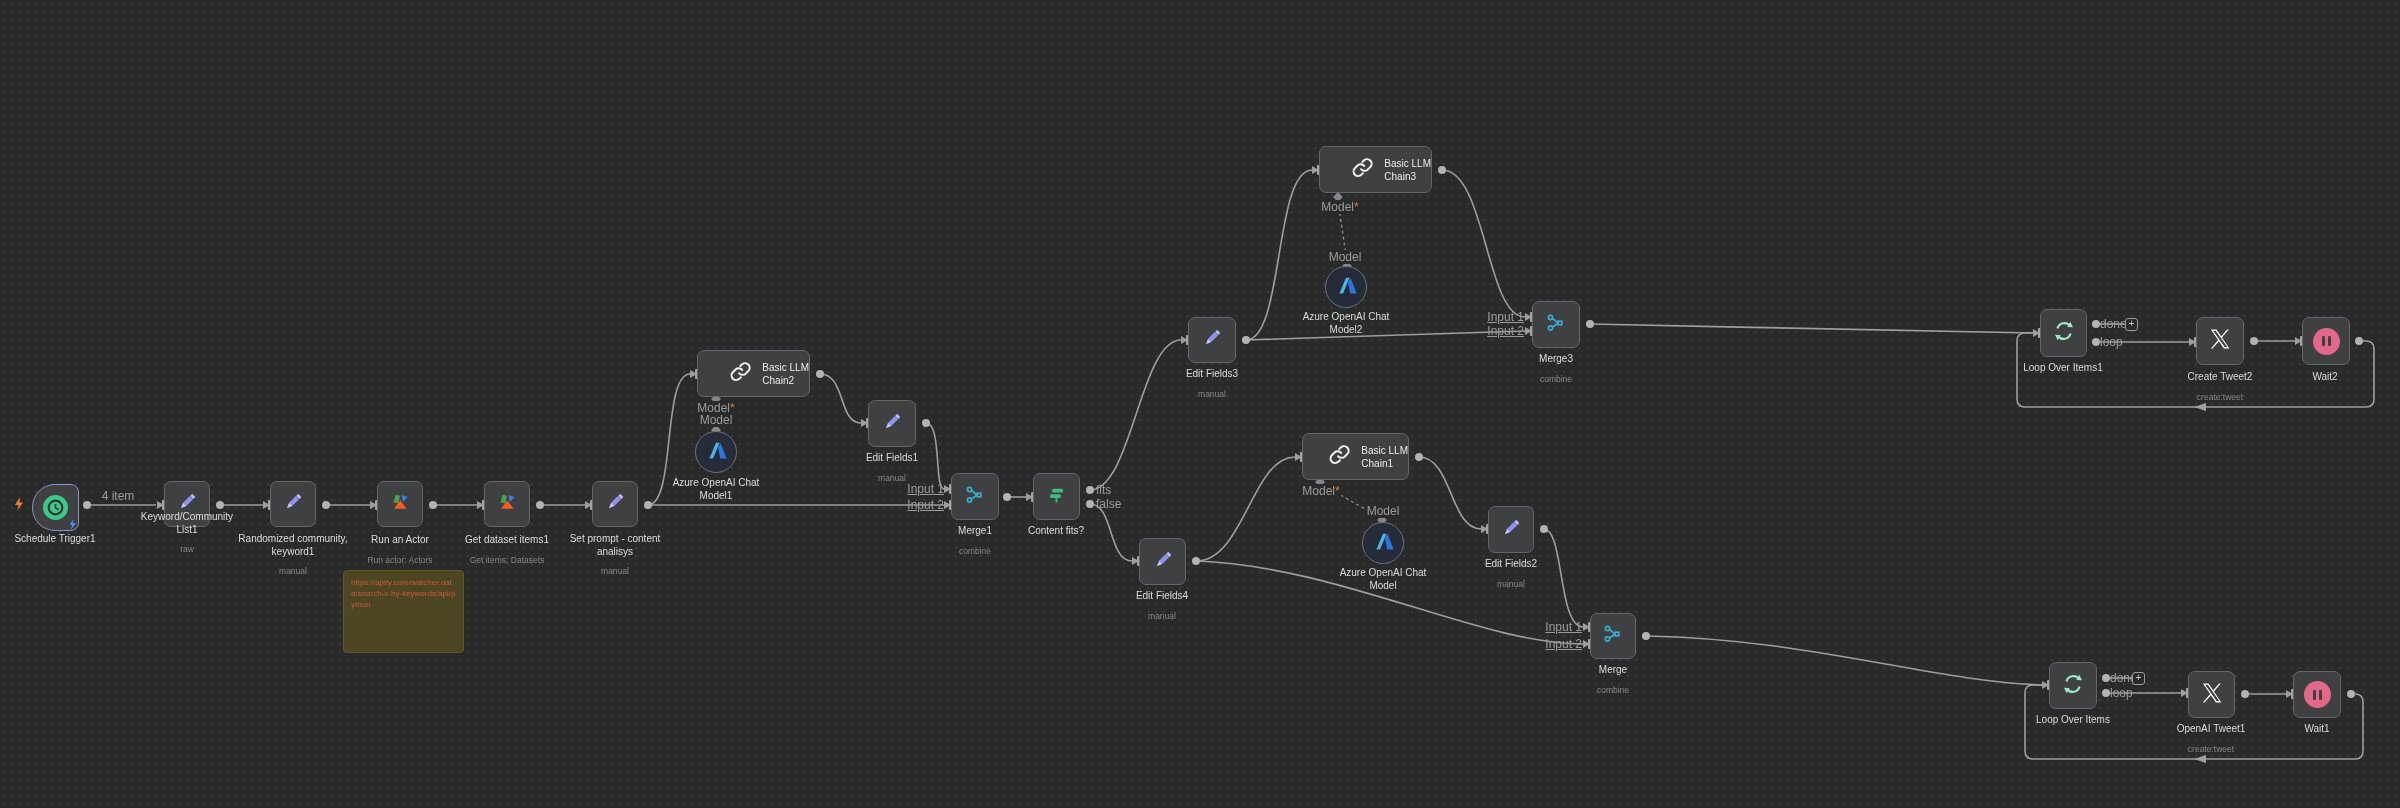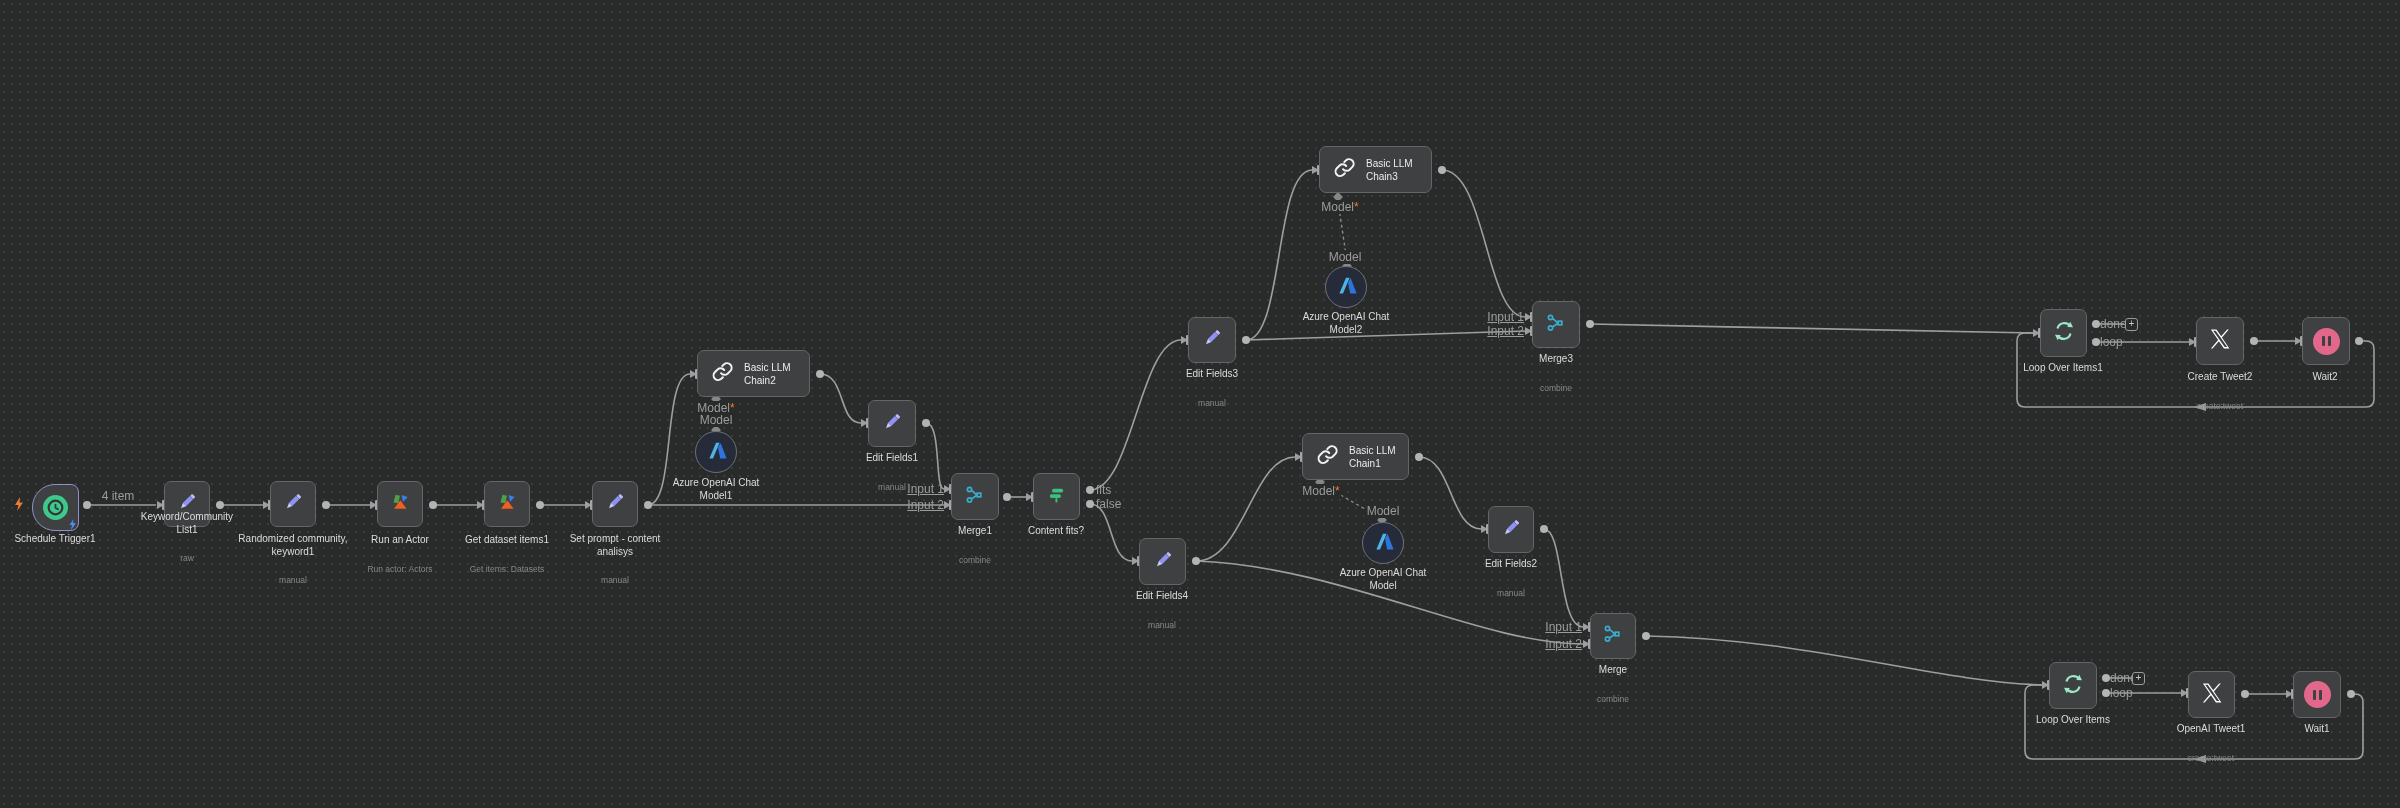--- a/index.html
+++ b/index.html
@@ -13,28 +13,28 @@
   svg.layer{position:absolute;left:0;top:0;pointer-events:none;}
   .conn{stroke:#9e9e9e;stroke-width:1.6;fill:none;}
   .conn-dash{stroke:#8e8e8e;stroke-width:1.4;fill:none;stroke-dasharray:3 3;}
   .arrow{fill:#9e9e9e;}
   .outdot{fill:#b3b3b3;}
   .inbar{fill:#a5a5a5;}
   .diamond{fill:#85878b;}
 
   .n{position:absolute;box-sizing:border-box;background:#3f4042;border:1.5px solid #636568;
      border-radius:7px;display:flex;align-items:center;justify-content:center;}
-  .n.wide{justify-content:flex-start;padding-left:13px;gap:9px;}
+  .n.wide{justify-content:flex-end;padding-left:13px;gap:9px;}
   .n.trigger{border-radius:23px 8px 8px 23px;border-color:#8f92c9;}
   .circle-n{position:absolute;box-sizing:border-box;background:#262b3a;border:1.5px solid #6e7075;
      border-radius:50%;display:flex;align-items:center;justify-content:center;}
   .chain-text{color:#ececec;font-size:10px;line-height:1.3;white-space:pre-line;}
   .nlabel{position:absolute;transform:translateX(-50%);text-align:center;width:130px;pointer-events:none;}
   .nl-main{color:#dcdcdc;font-size:10px;line-height:1.25;white-space:pre-line;}
-  .nl-sub{color:#878787;font-size:8.5px;margin-top:17px;}
+  .nl-sub{color:#878787;font-size:8.5px;margin-top:8px;}
   .clabel{position:absolute;font-size:12px;color:#9c9c9c;white-space:nowrap;pointer-events:none;}
   .clabel-l{transform:translateY(-50%);}
   .clabel-r{transform:translate(-100%,-50%);text-decoration:underline;}
   .clabel-c{transform:translate(-50%,-50%);background:#292a2a;padding:0 2px;}
   .req{color:#ed7d31;}
   .plus{position:absolute;box-sizing:border-box;width:13px;height:13px;border:1.5px solid #9b9b9b;
      border-radius:3px;background:#292a2a;color:#c9c9c9;font-size:10px;line-height:9px;text-align:center;}
   .sticky{position:absolute;box-sizing:border-box;left:343px;top:570px;width:121px;height:83px;
      background:#4d4623;border:1px solid #5f572b;border-radius:4px;padding:6px 7px;}
   .sticky-text{color:#c95940;font-size:8px;line-height:1.4;word-break:break-all;}
@@ -192,20 +192,23 @@
   <span class="clabel clabel-r" style="left:1524px;top:331px">Input 2</span>
   <span class="clabel clabel-r" style="left:1582px;top:627px">Input 1</span>
   <span class="clabel clabel-r" style="left:1582px;top:644px">Input 2</span>
   <span class="clabel clabel-l" style="left:2100px;top:324px">done</span>
   <span class="clabel clabel-l" style="left:2100px;top:342px">loop</span>
   <span class="clabel clabel-l" style="left:2110px;top:678px">done</span>
   <span class="clabel clabel-l" style="left:2110px;top:693px">loop</span>
   <div class="plus" style="left:2125px;top:318px">+</div>
   <div class="plus" style="left:2132px;top:672px">+</div>
 
+  <div class="sticky">
+    <div class="sticky-text">https://apify.com/watcher.data/search-x-by-keywords/api/python</div>
+  </div>
 
   <span class="bolt" style="left:14px;top:497px">
     <svg width="11" height="14">
         <polygon points="6,0 1,8 4.5,8 3,14 9,5.5 5.5,5.5" fill="#ed7d31"></polygon>
       </svg>
   </span>
   <div class="n trigger" style="left:32px;top:484px;width:47px;height:47px">
     <span class="gcircle">
       <svg width="25" height="25">
           <circle cx="12.5" cy="12.5" r="6.8" stroke="#343537" stroke-width="2.2" fill="none"></circle>

